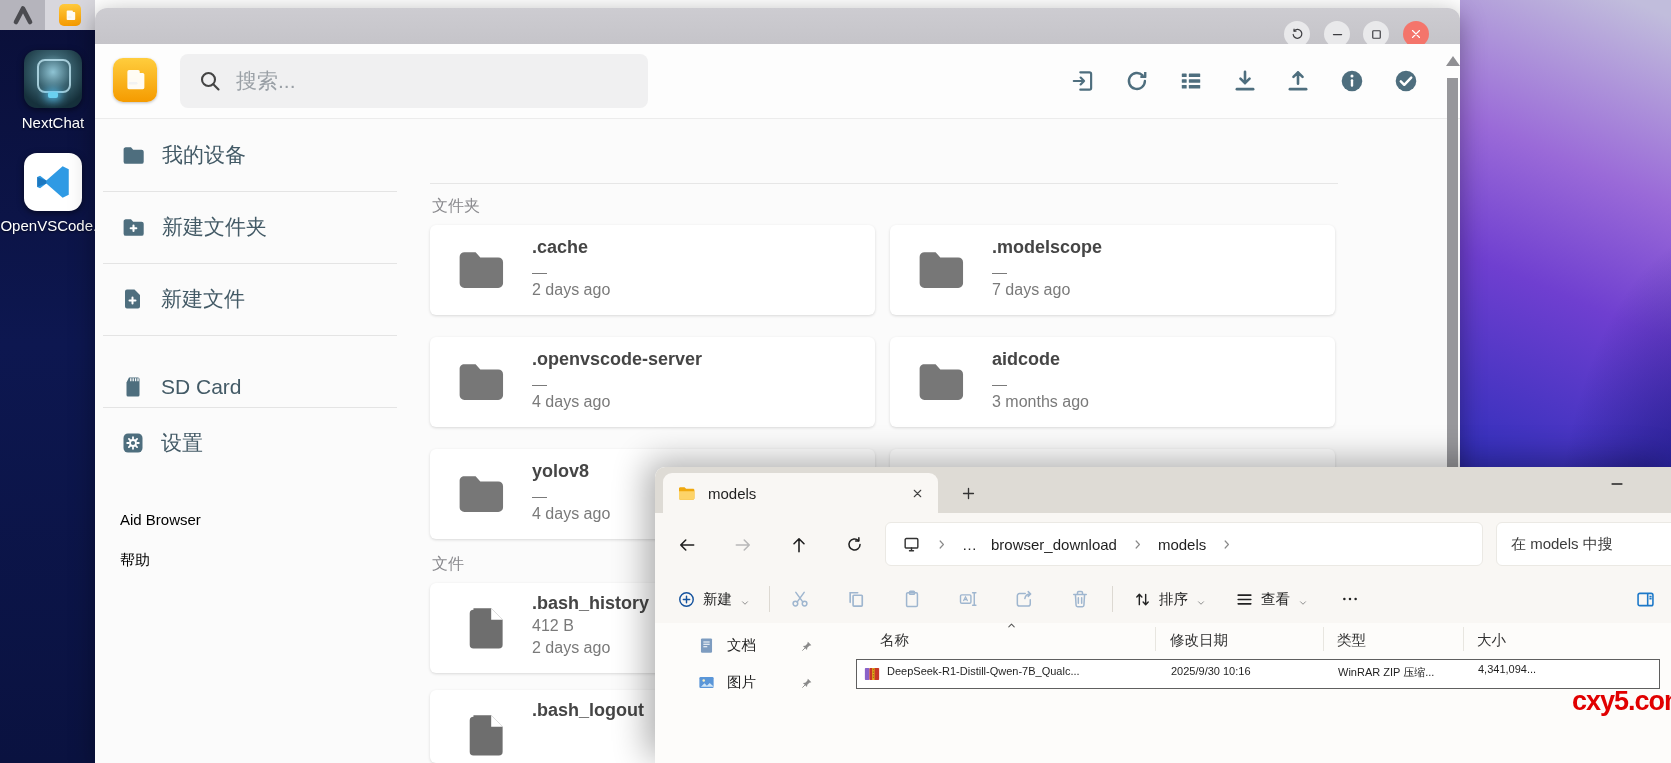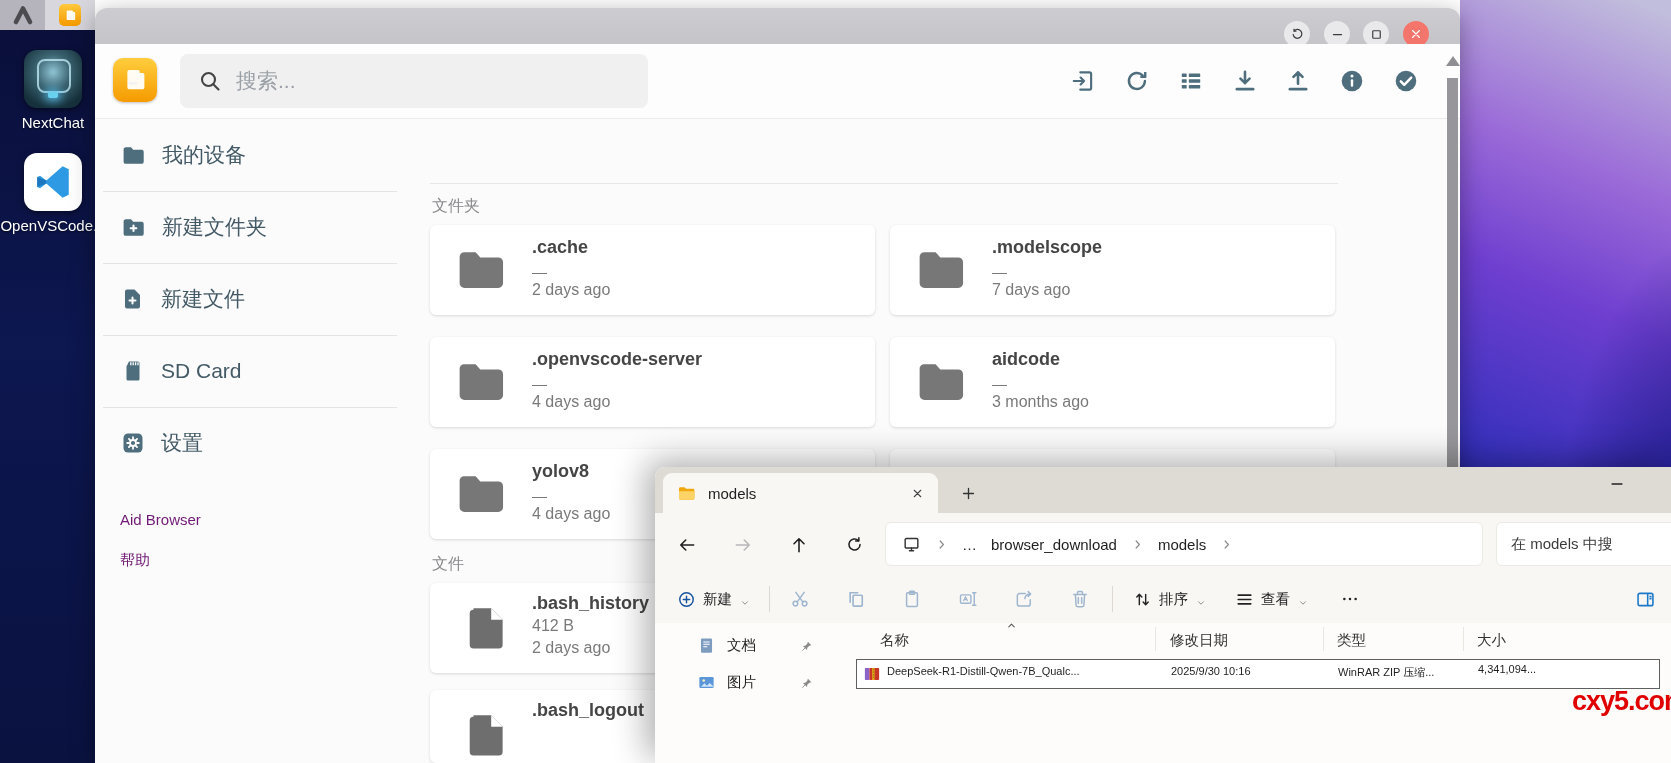--- a/index.html
+++ b/index.html
@@ -34,21 +34,21 @@
   .winctl{width:26px;height:26px;border-radius:50%;background:#e9e9eb;display:flex;align-items:center;justify-content:center;color:#3c3c40;}
   .winctl.close{background:#f4756b;color:#fff;}
   .aid-header{left:0;top:36px;width:1365px;height:74px;background:#fdfdfd;border-bottom:1px solid #ececec;}
   .appicon{left:18px;top:14px;width:44px;height:44px;border-radius:10px;background:linear-gradient(180deg,#ffcd3d,#f59b00);display:flex;align-items:center;justify-content:center;box-shadow:0 1px 3px rgba(0,0,0,.25);}
   .aid-search{left:85px;top:10px;width:468px;height:54px;background:#f0f0f1;border-radius:8px;display:flex;align-items:center;padding:0 18px;box-sizing:border-box;gap:12px;}
   .aid-search input{border:none;outline:none;background:transparent;font-size:21px;color:#444;width:100%;font-family:inherit;}
   .aid-search input::placeholder{color:#9aa0a6;}
   .aid-tool{width:26px;height:26px;color:#4e6e7e;}
   .aid-sidebar-item{left:0;width:302px;height:72px;display:flex;align-items:center;gap:16px;padding-left:26px;box-sizing:border-box;color:#435a66;font-size:21px;}
   .sb-div{left:8px;width:294px;height:1px;background:#e4e4e4;}
-  .sb-foot{color:#701a75;font-size:15px;}
+  .sb-foot{color:#000000;font-size:15px;}
   .aid-scroll-thumb{left:1352px;top:70px;width:11px;height:685px;background:#97979b;}
   .aid-scroll-up{left:1351px;top:48px;width:0;height:0;border-left:7px solid transparent;border-right:7px solid transparent;border-bottom:10px solid #8f8f93;}
 
   .crumb{display:flex;align-items:center;gap:14px;color:#5a5a5a;font-size:20px;}
   .content-div{left:335px;top:175px;width:908px;height:1px;background:#e6e6e6;}
   .sec-label{font-size:16px;color:#8a8a8e;}
   .card{width:445px;height:90px;background:#fff;border-radius:6px;box-shadow:0 1px 3px rgba(0,0,0,.14);overflow:hidden;}
   .card .ficon{position:absolute;left:22px;top:18px;color:#777;}
   .card .name{position:absolute;left:102px;top:12px;font-size:18px;font-weight:bold;color:#454545;}
   .card .dash{position:absolute;left:102px;top:38px;font-size:15px;color:#7a7a7a;}
@@ -374,21 +374,21 @@
       <span>新建文件夹</span>
     </div>
     <div class="abs sb-div" style="top:255px;"></div>
     <div class="abs aid-sidebar-item" style="top:255px;">
       <svg class="icn" width="24" height="24" style="color:#4e6e7e;">
           <use href="#s-fileplus"></use>
         </svg>
       <span>新建文件</span>
     </div>
     <div class="abs sb-div" style="top:327px;"></div>
-    <div class="abs aid-sidebar-item" style="top:327px;">
+    <div class="abs aid-sidebar-item" style="top:343px;">
       <svg class="icn" width="24" height="24" style="color:#4e6e7e;">
           <use href="#s-sd"></use>
         </svg>
       <span>SD Card</span>
     </div>
     <div class="abs sb-div" style="top:399px;"></div>
     <div class="abs aid-sidebar-item" style="top:399px;">
       <svg class="icn" width="24" height="24" style="color:#4e6e7e;">
           <use href="#s-gear"></use>
         </svg>

